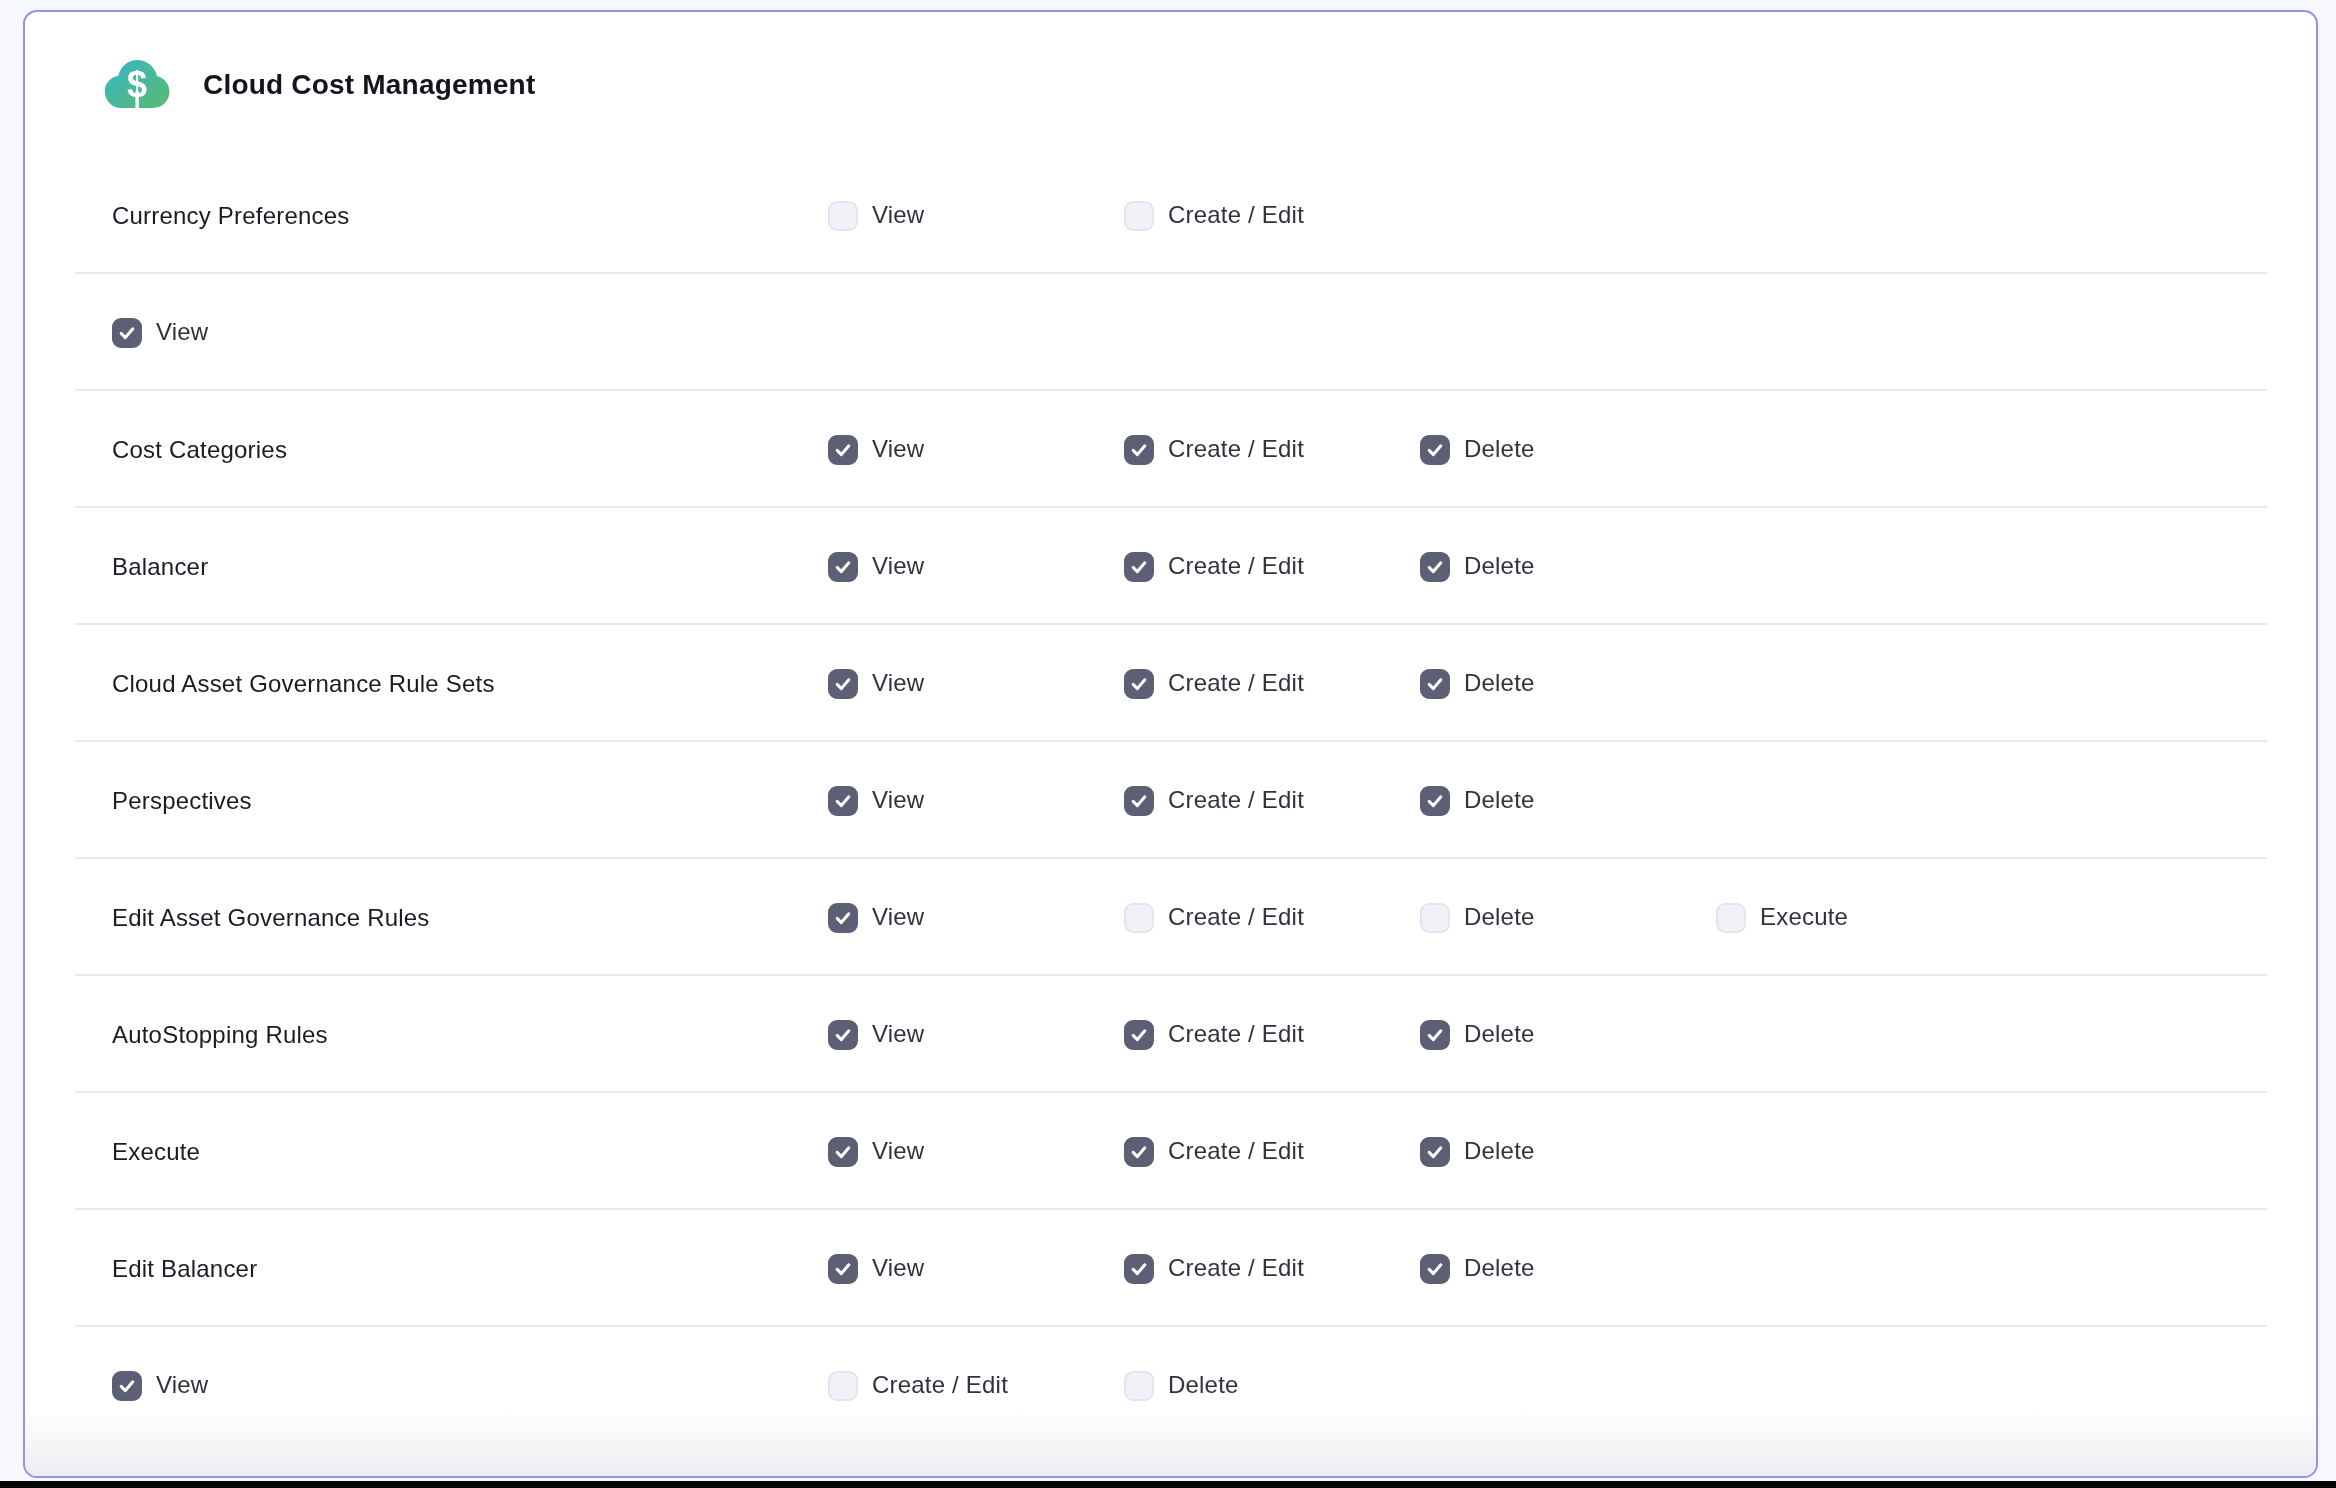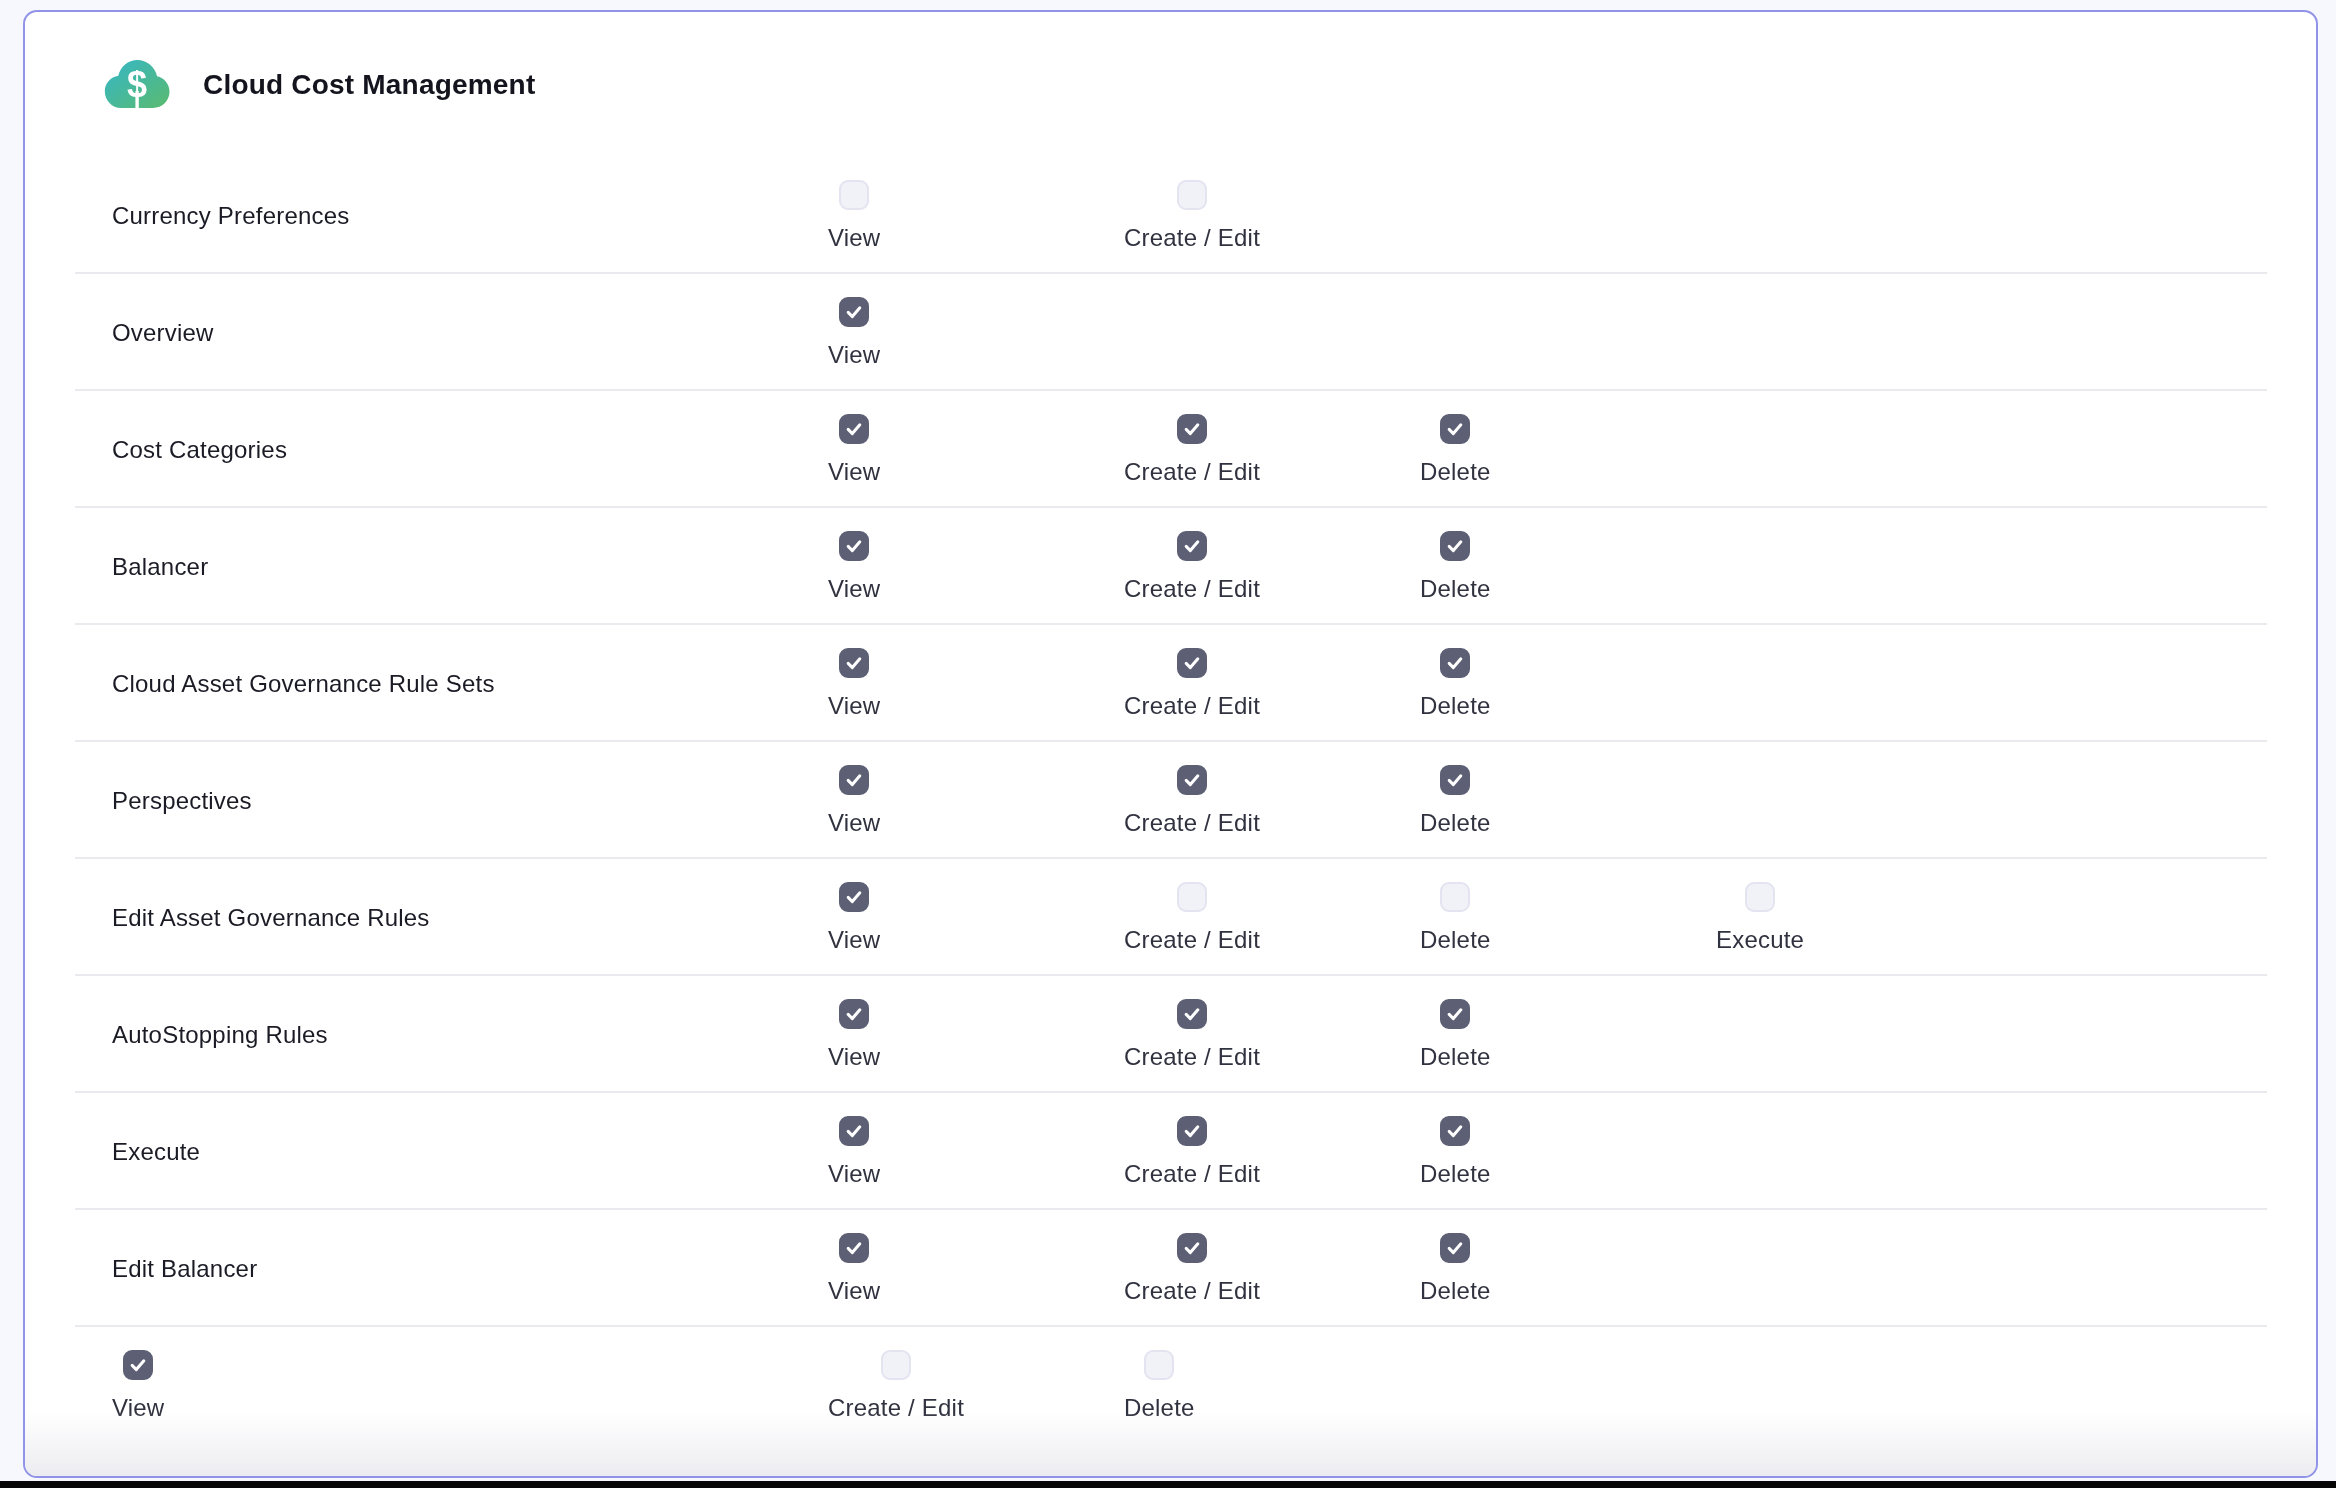--- a/index.html
+++ b/index.html
@@ -57,25 +57,23 @@
     height: 2px;
     background: #E9E9EE;
   }
   .resource-label {
     font-size: 24px;
     color: #1B1B26;
     letter-spacing: 0.2px;
   }
   .perm {
     display: flex;
-    align-items: center;
     gap: 14px;
     cursor: pointer;
     width: max-content;
-    flex-direction: column;
   }
   .checkbox {
     width: 30px; height: 30px;
     border-radius: 9px;
     background: #F1F1F8;
     border: 2px solid #E3E4F0;
     display: inline-flex;
     align-items: center;
     justify-content: center;
     flex: 0 0 auto;
@@ -123,21 +121,20 @@
         <label class="perm">
           <span class="checkbox"></span>
           <span class="perm-label">View</span>
         </label>
         <label class="perm">
           <span class="checkbox"></span>
           <span class="perm-label">Create / Edit</span>
         </label>
       </div>
       <div class="row">
-        <div class="resource-label">Overview</div>
         <label class="perm">
           <span class="checkbox checked">
             <svg viewBox="0 0 24 24">
               <path d="M5 12.5 L10 17.5 L19 7" fill="none" stroke="#FFFFFF" stroke-width="3.6" stroke-linecap="round" stroke-linejoin="round"></path>
             </svg>
           </span>
           <span class="perm-label">View</span>
         </label>
       </div>
       <div class="row">

